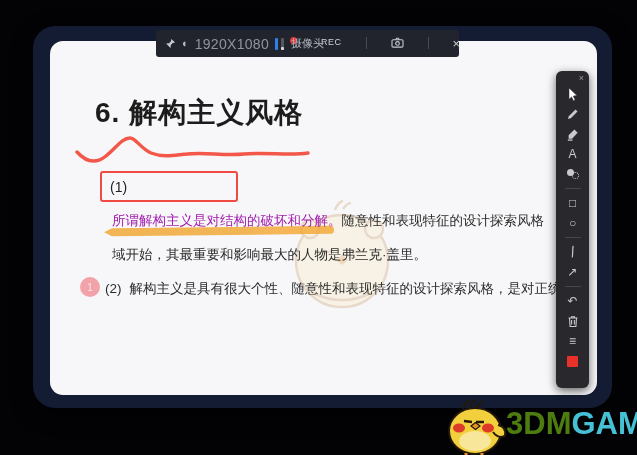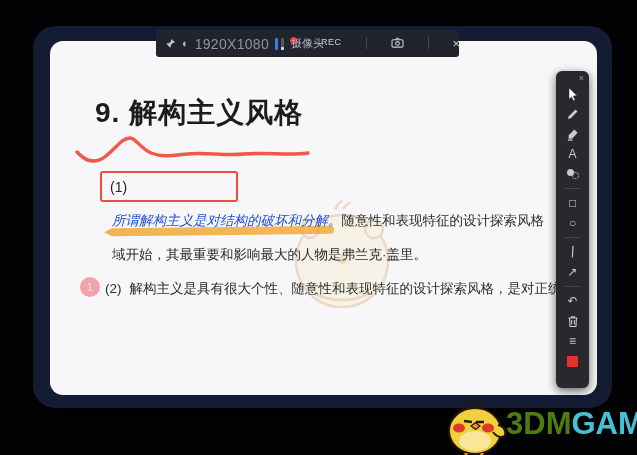--- a/index.html
+++ b/index.html
@@ -31,21 +31,21 @@
     position:absolute; left:50px; top:130px; width:138px; height:31px; z-index:3;
     border:2px solid #f04b43; border-radius:3px;
     display:flex; align-items:center; padding-left:8px;
     font-size:14px; color:#222;
   }
   .sec-box .lbl { margin-right:11px; }
   .para1 {
     position:absolute; left:62px; top:163px; z-index:2;
     font-size:13.5px; line-height:34px; color:#2b2b2b; white-space:nowrap;
   }
-  .para1 .blue { color:#1d4ed8; position:relative; z-index:2;font-style:italic; }
+  .para1 .blue { color:#a21caf; position:relative; z-index:2; }
   .hl {
     position:absolute; left:-3px; top:23px; width:225px; height:8px; z-index:0;
     background:#f2a52e; opacity:.8; border-radius:4px; transform:rotate(-.6deg);
   }
   .hl:before{
     content:""; position:absolute; left:-5px; top:1px; border-style:solid;
     border-width:3px 6px 3px 0; border-color:transparent #f2a52e transparent transparent;
   }
   .stamp {
     position:absolute; left:30px; top:236px; width:20px; height:20px; z-index:3;
@@ -127,21 +127,21 @@
       <svg class="wm" viewBox="0 0 118 118">
         <circle cx="59" cy="63" r="46" fill="#f8efd5" stroke="#dcc2a6" stroke-width="2.5"></circle>
         <circle cx="27" cy="31" r="9" fill="#f8efd5" stroke="#dcc2a6" stroke-width="2.5"></circle>
         <circle cx="91" cy="31" r="9" fill="#f8efd5" stroke="#dcc2a6" stroke-width="2.5"></circle>
         <path d="M52 12 q3 -8 8 -9 M60 11 q4 -6 8 -6" stroke="#dcc2a6" stroke-width="2.5" fill="none"></path>
         <path d="M40 52 q5 4 10 0 M68 52 q5 4 10 0" stroke="#dcc2a6" stroke-width="2.5" fill="none"></path>
         <path d="M54 62 l5 -4 5 4 -5 4 z" fill="#f0c264" stroke="#dcc2a6" stroke-width="1.5"></path>
         <path d="M30 95 q29 14 58 0" stroke="#dcc2a6" stroke-width="2.5" fill="none"></path>
       </svg>
 
-      <h1 class="title">9. 解构主义风格</h1>
+      <h1 class="title">6. 解构主义风格</h1>
       <svg class="wavy" width="245" height="34" viewBox="0 0 245 34">
         <path d="M5 17 C14 27 24 29 34 21 C44 13 50 3 58 3 C64 3 68 13 79 18 C92 23 103 20 115 19 C133 17 152 21 172 19 C196 17 218 21 236 18" fill="none" stroke="#f25749" stroke-width="3.4" stroke-linecap="round"></path>
       </svg>
 
       <div class="sec-box">
         <span class="lbl">(1)</span>
       </div>
 
       <div class="para1">
         <span class="hl"></span>

